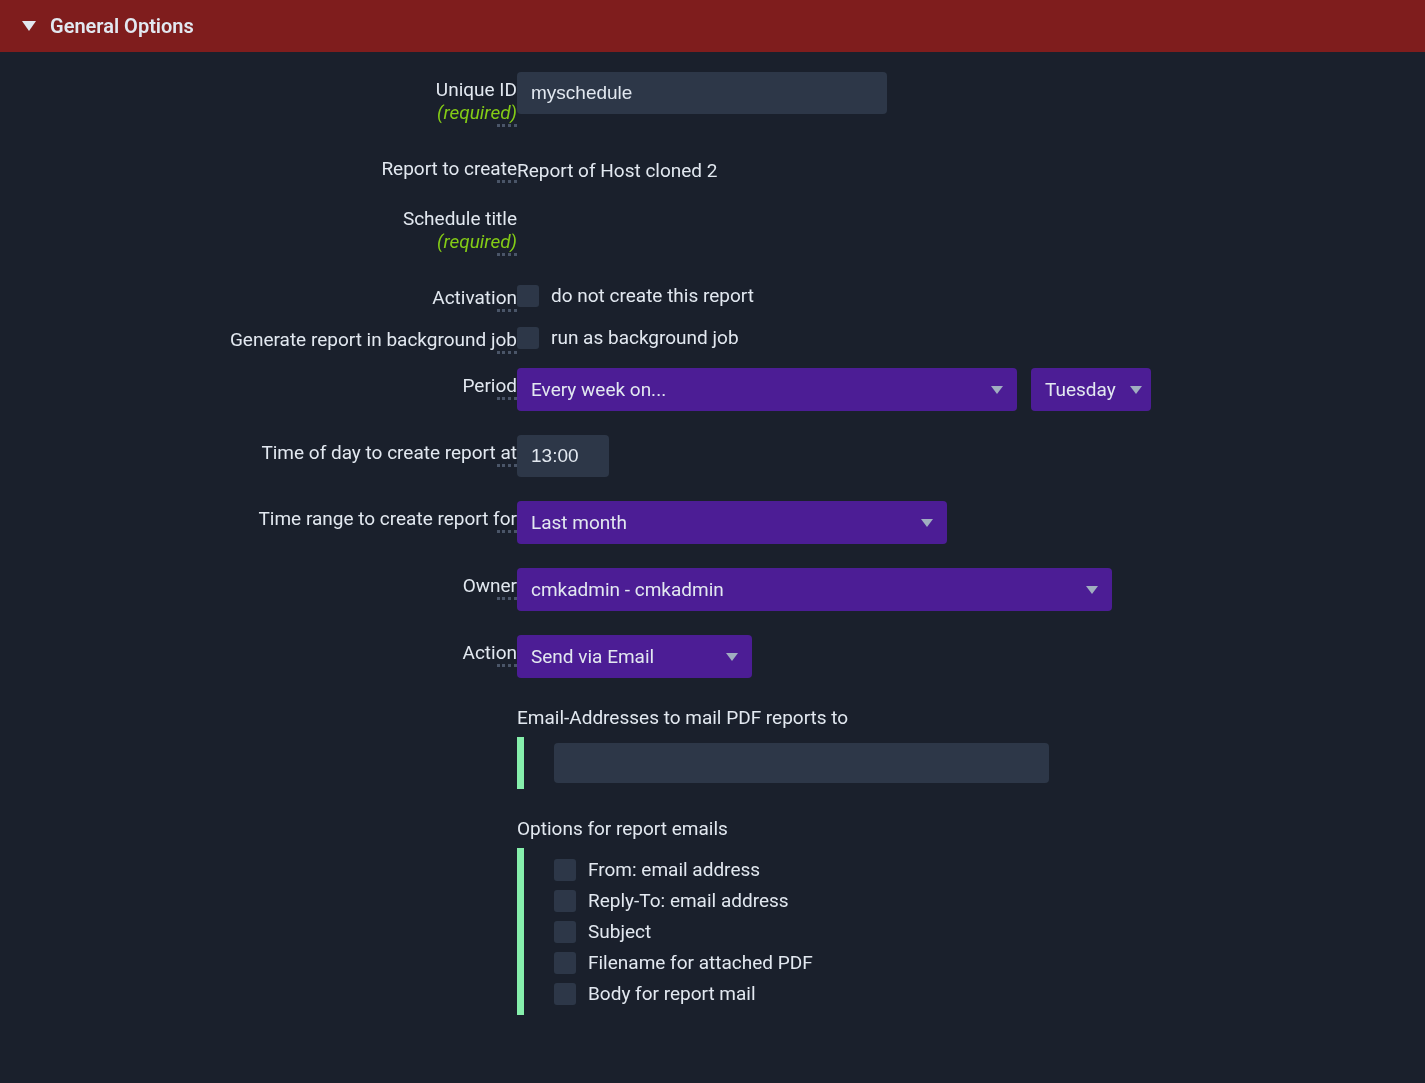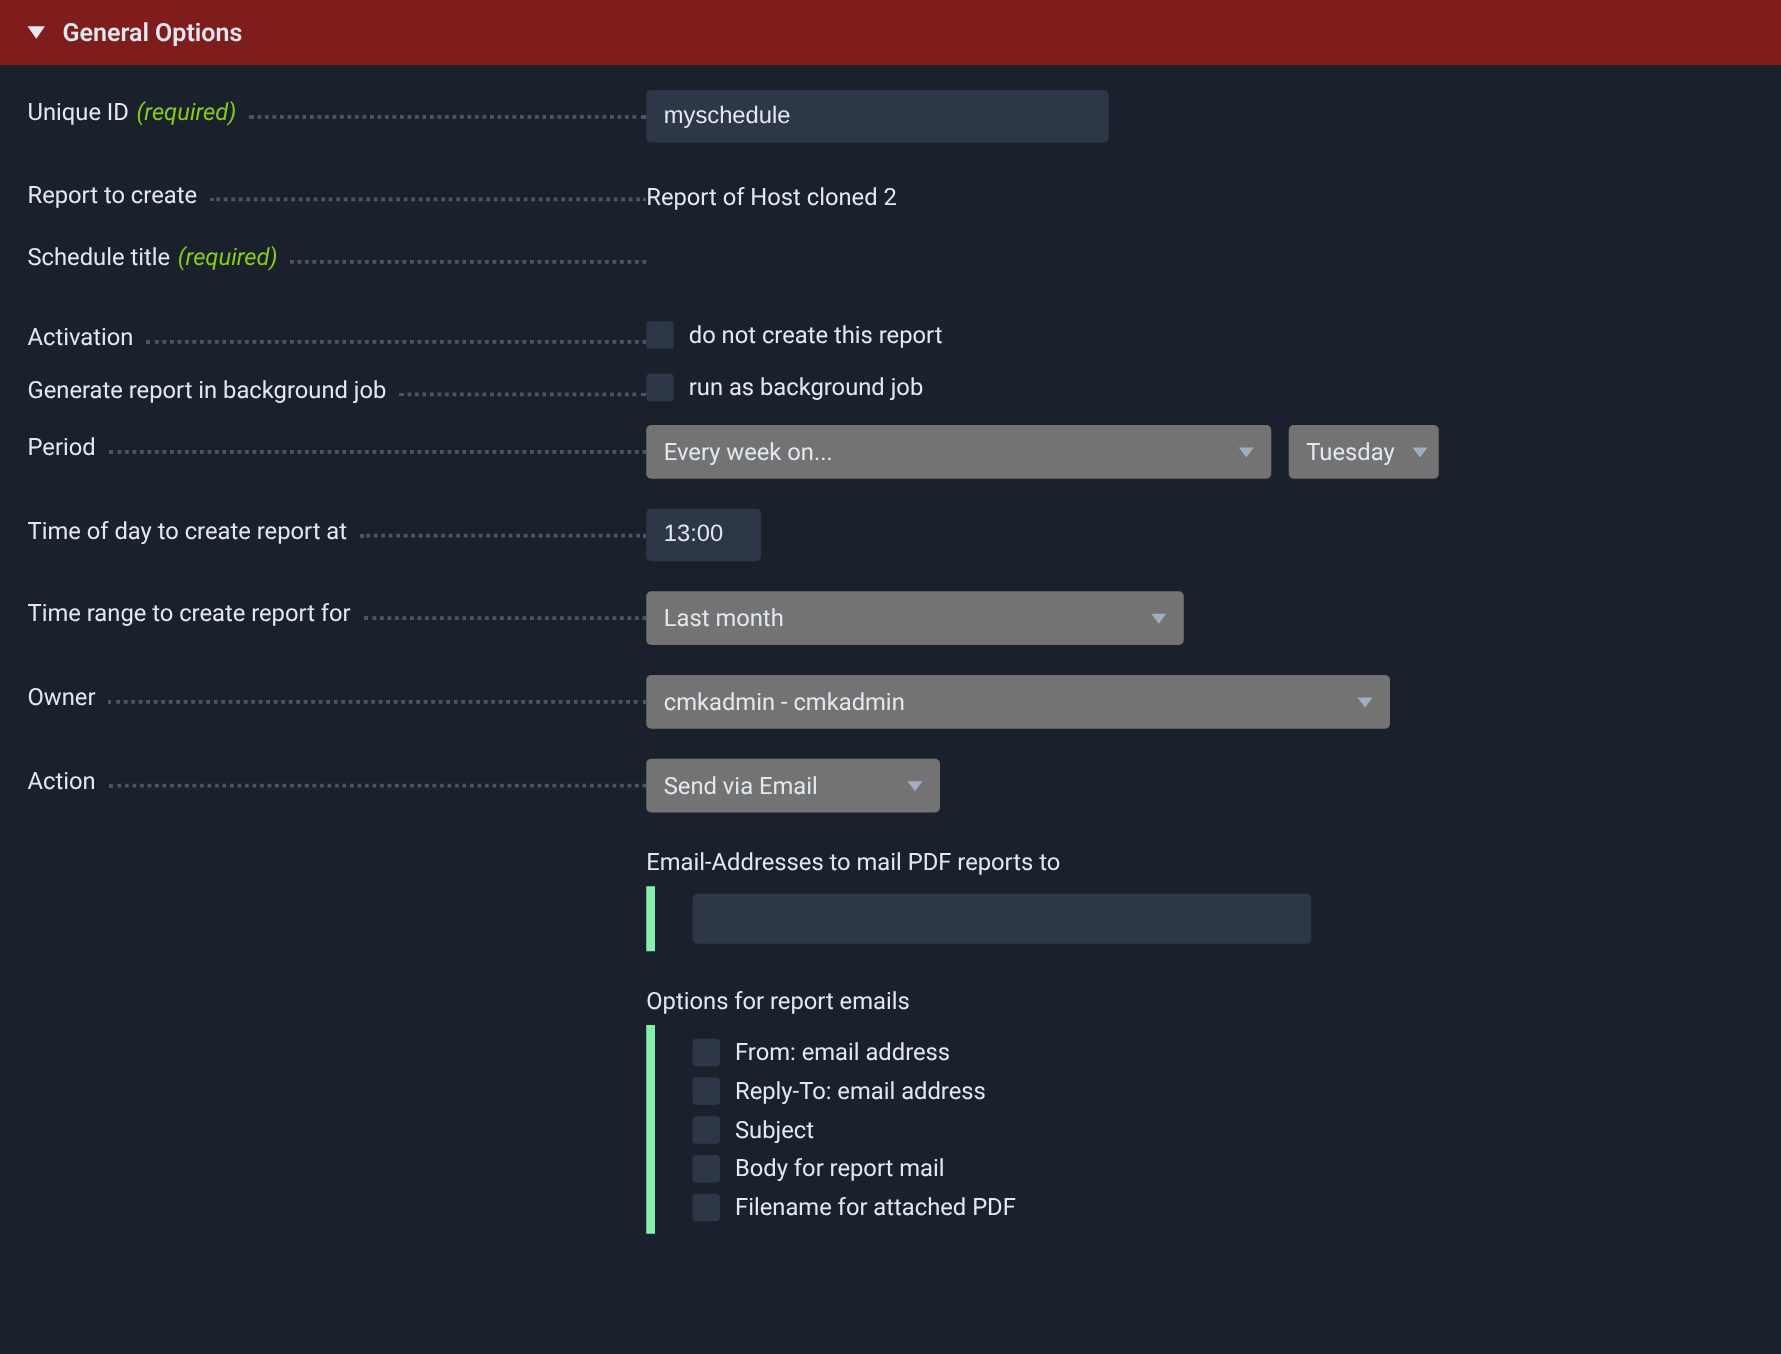--- a/index.html
+++ b/index.html
@@ -38,23 +38,24 @@
   .row {
     display: flex;
     align-items: flex-start;
     margin-bottom: 10px;
     min-height: 40px;
   }
   .label-col {
     width: 495px;
     flex-shrink: 0;
     display: flex;
-    align-items: center;
+    align-items: flex-end;
     padding-top: 6px;
     white-space: nowrap;
+    flex-direction: column;
   }
   .label-text {
     color: #e2e8f0;
   }
   .required {
     color: #84cc16;
     margin-left: 6px;
     font-style: italic;
   }
   .dots {
@@ -96,21 +97,21 @@
     border-radius: 3px;
     flex-shrink: 0;
   }
   .check-row {
     display: flex;
     align-items: center;
     gap: 12px;
     padding: 4px 0;
   }
   .select {
-    background: #737373;
+    background: #4c1d95;
     border: none;
     border-radius: 4px;
     color: #e2e8f0;
     font-size: 19px;
     padding: 10px 14px;
     display: flex;
     align-items: center;
     justify-content: space-between;
     cursor: pointer;
   }
@@ -302,25 +303,25 @@
             <div class="check-row">
               <div class="checkbox"></div>
               <span>Reply-To: email address</span>
             </div>
             <div class="check-row">
               <div class="checkbox"></div>
               <span>Subject</span>
             </div>
             <div class="check-row">
               <div class="checkbox"></div>
+              <span>Filename for attached PDF</span>
+            </div>
+            <div class="check-row">
+              <div class="checkbox"></div>
               <span>Body for report mail</span>
-            </div>
-            <div class="check-row">
-              <div class="checkbox"></div>
-              <span>Filename for attached PDF</span>
             </div>
           </div>
         </div>
 
       </div>
     </div>
 
   </div>
 </div>
 

